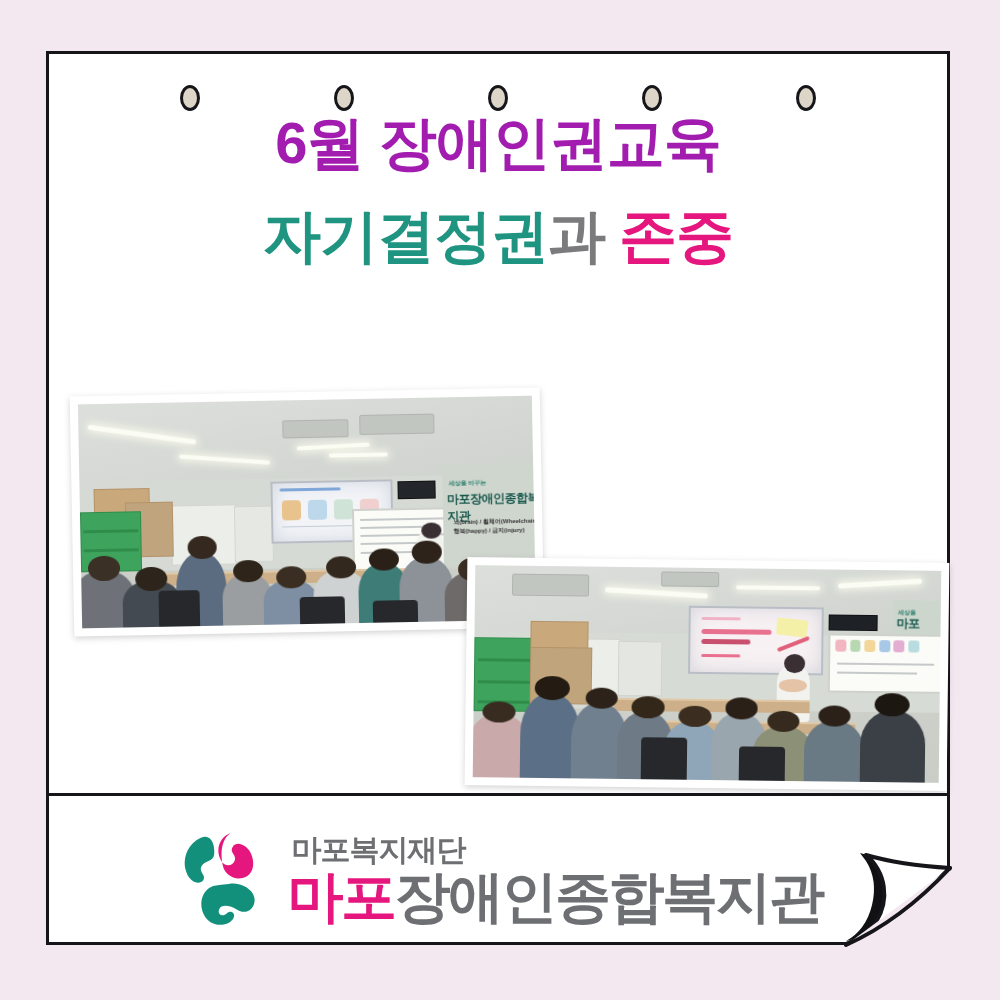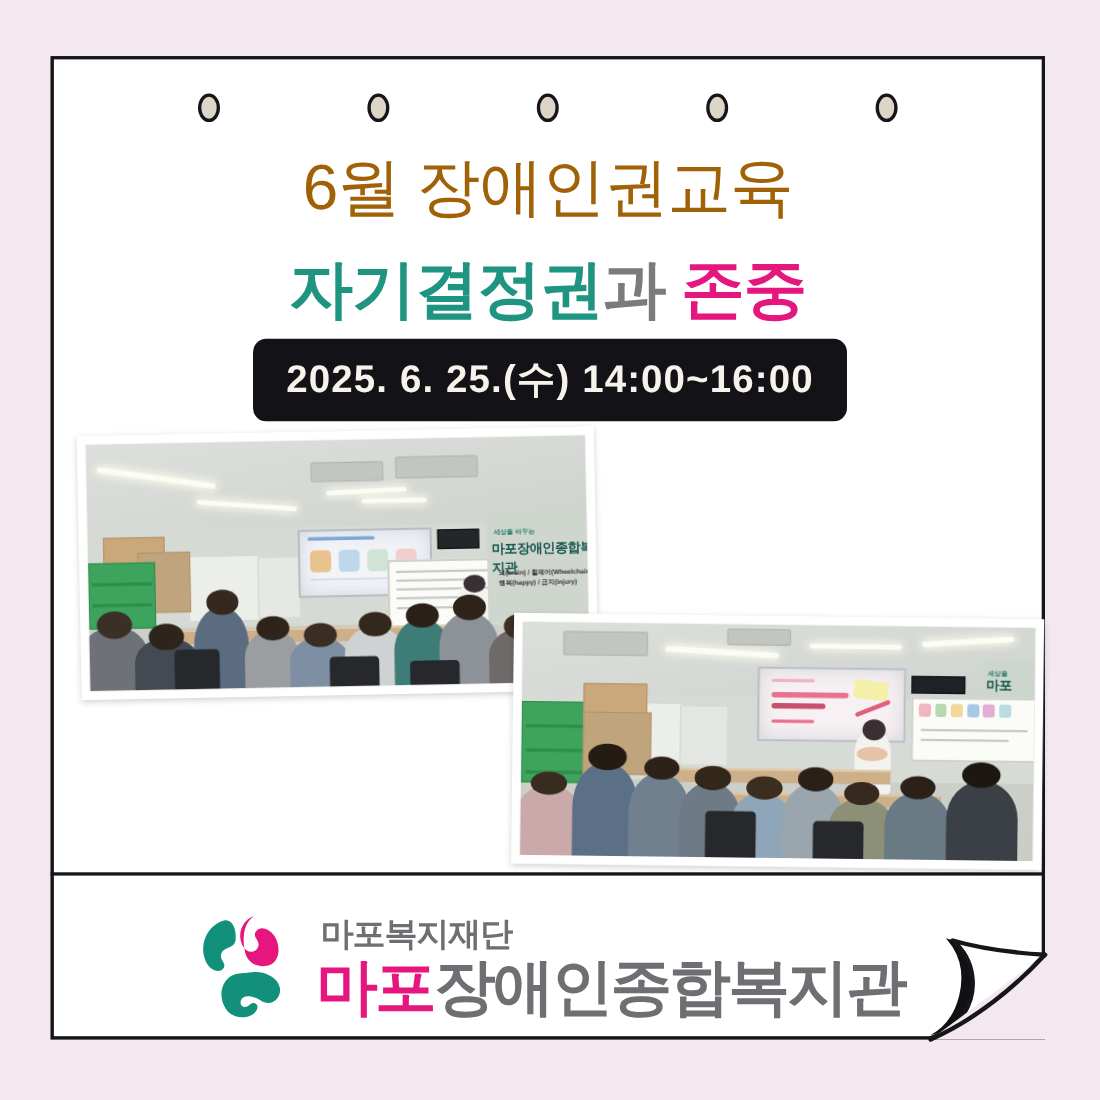--- a/index.html
+++ b/index.html
@@ -65,26 +65,25 @@
   
   .headline {
     position: absolute;
     left: 46px;
     top: 110px;
     width: 904px;
     text-align: center;
   }
   .line1 {
     font-size: 58px;
-    font-weight: 400;
+    font-weight: 700;
     letter-spacing: -1px;
-    color: #a16207;
+    color: #a21caf;
     line-height: 1.15;
     white-space: nowrap;
-    margin-top: 28px;
   }
   .line2 {
     font-size: 58px;
     font-weight: 900;
     letter-spacing: -1px;
     line-height: 1.22;
     margin-top: 24px;
     white-space: nowrap;
   }
   .seg-teal   { color: #1f9480; }
@@ -311,23 +310,20 @@
     <span class="hole"></span>
   </div>
 
   <div class="headline">
     <div class="line1">6월 장애인권교육</div>
     <div class="line2">
       <span class="seg-teal">자기결정권</span><span class="seg-gray">과</span><span class="seg-pink">존중</span>
     </div>
   </div>
 
-  <div class="date-wrap">
-    <div class="date-banner">2025. 6. 25.(수) 14:00~16:00</div>
-  </div>
 
   <div class="photo" id="photo1">
     <div class="inner">
       <div class="room"></div>
       <div class="ceil"></div>
 
       <div class="tube" style="left:2%;top:13%;width:24%;height:5px;transform:rotate(9deg);"></div>
       <div class="tube" style="left:22%;top:25%;width:20%;height:4px;transform:rotate(5deg);"></div>
       <div class="tube" style="left:48%;top:20%;width:16%;height:4px;transform:rotate(-2deg);"></div>
       <div class="vent" style="left:45%;top:9%;width:14%;height:7%;"></div>

